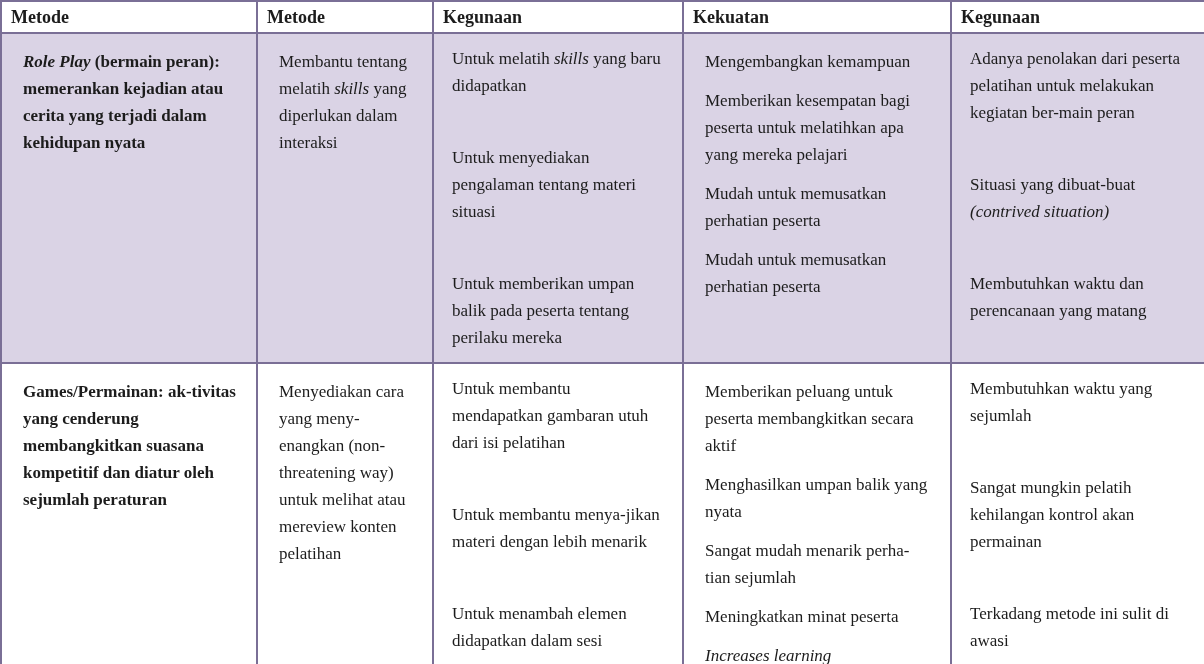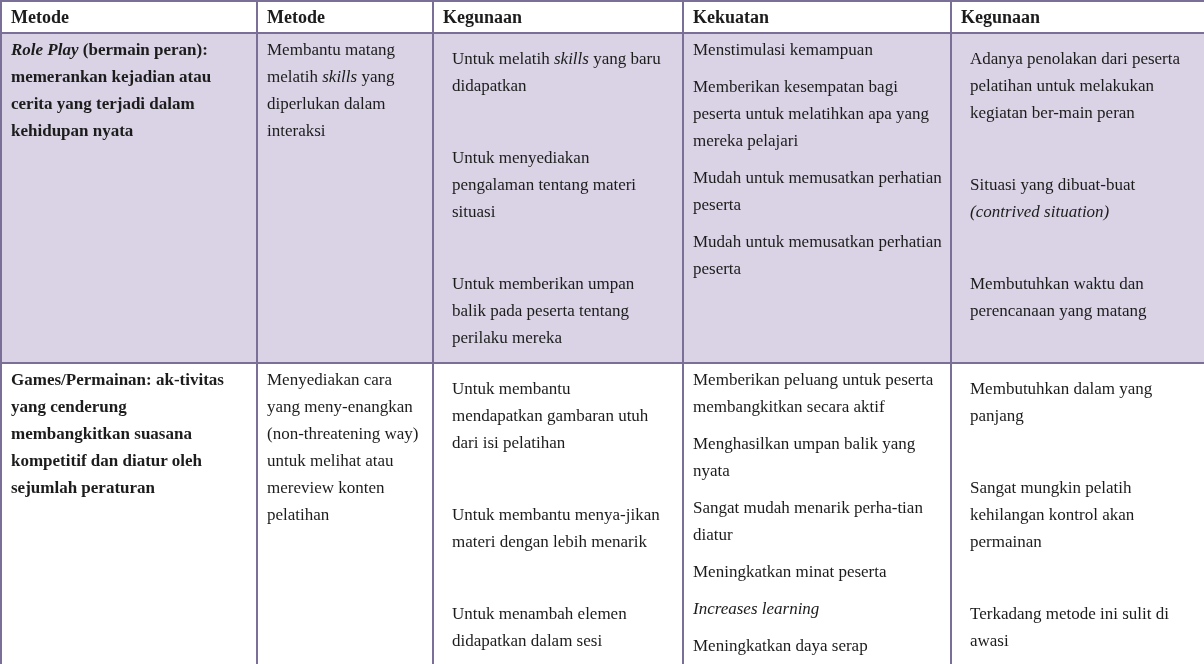--- a/index.html
+++ b/index.html
@@ -33,21 +33,21 @@
     padding:3px 11px 3px 9px;
     line-height:24px;
     background:var(--bg);
   }
   td{
     font-size:17px;
     line-height:27px;
   }
   tr[data-name="table-row"]:nth-child(1) td{background:var(--highlight);}
   tr[data-name="table-row"]:nth-child(2) td{background:var(--bg);}
-  td p{margin:0;}
+  td p{margin:12px;}
   td.gap-para p + p{margin-top:10px;}
   td.gap-none p{margin:9px;}
   td.col-metode{font-weight:bold;}
   .italic{font-style:italic;}
   .row-header{height:32px;}
   .row-roleplay{height:278px;}
   .row-games{height:352px;}
 </style>
 </head>
 <body>
@@ -68,31 +68,31 @@
       <th data-name="column-header-kekuatan">Kekuatan</th>
       <th data-name="column-header-kelemahan">Kegunaan</th>
     </tr>
   </thead>
   <tbody data-name="table-body">
       <tr class="row-roleplay" data-name="table-row">
         <td class="col-metode gap-para" data-name="cell-role-play-metode">
           <p data-name="paragraph"><span class="italic" data-name="text-run">Role Play</span><span data-name="text-run"> (bermain peran): memerankan kejadian atau cerita yang terjadi dalam kehidupan nyata</span></p>
         </td>
         <td class="gap-para" data-name="cell-role-play-tujuan">
-          <p data-name="paragraph"><span data-name="text-run">Membantu matang melatih </span><span class="italic" data-name="text-run">skills</span><span data-name="text-run"> yang diperlukan dalam interaksi</span></p>
+          <p data-name="paragraph"><span data-name="text-run">Membantu tentang melatih </span><span class="italic" data-name="text-run">skills</span><span data-name="text-run"> yang diperlukan dalam interaksi</span></p>
         </td>
         <td class="gap-none" data-name="cell-role-play-kegunaan">
           <p data-name="paragraph"><span data-name="text-run">Untuk melatih </span><span class="italic" data-name="text-run">skills</span><span data-name="text-run"> yang baru didapatkan</span></p>
           <p data-name="blank-line">&nbsp;</p>
           <p data-name="paragraph"><span data-name="text-run">Untuk menyediakan pengalaman tentang materi situasi</span></p>
           <p data-name="blank-line">&nbsp;</p>
           <p data-name="paragraph"><span data-name="text-run">Untuk memberikan umpan balik pada peserta tentang perilaku mereka</span></p>
         </td>
         <td class="gap-para" data-name="cell-role-play-kekuatan">
-          <p data-name="paragraph"><span data-name="text-run">Menstimulasi kemampuan</span></p>
+          <p data-name="paragraph"><span data-name="text-run">Mengembangkan kemampuan</span></p>
           <p data-name="paragraph"><span data-name="text-run">Memberikan kesempatan bagi peserta untuk melatihkan apa yang mereka pelajari</span></p>
           <p data-name="paragraph"><span data-name="text-run">Mudah untuk memusatkan perhatian peserta</span></p>
           <p data-name="paragraph"><span data-name="text-run">Mudah untuk memusatkan perhatian peserta</span></p>
         </td>
         <td class="gap-none" data-name="cell-role-play-kelemahan">
           <p data-name="paragraph"><span data-name="text-run">Adanya penolakan dari peserta pelatihan untuk melakukan kegiatan ber-main peran</span></p>
           <p data-name="blank-line">&nbsp;</p>
           <p data-name="paragraph"><span data-name="text-run">Situasi yang dibuat-buat </span><span class="italic" data-name="text-run">(contrived situation)</span></p>
           <p data-name="blank-line">&nbsp;</p>
           <p data-name="paragraph"><span data-name="text-run">Membutuhkan waktu dan perencanaan yang matang</span></p>
@@ -108,27 +108,27 @@
         <td class="gap-none" data-name="cell-games-kegunaan">
           <p data-name="paragraph"><span data-name="text-run">Untuk membantu mendapatkan gambaran utuh dari isi pelatihan</span></p>
           <p data-name="blank-line">&nbsp;</p>
           <p data-name="paragraph"><span data-name="text-run">Untuk membantu menya-jikan materi dengan lebih menarik</span></p>
           <p data-name="blank-line">&nbsp;</p>
           <p data-name="paragraph"><span data-name="text-run">Untuk menambah elemen didapatkan dalam sesi</span></p>
         </td>
         <td class="gap-para" data-name="cell-games-kekuatan">
           <p data-name="paragraph"><span data-name="text-run">Memberikan peluang untuk peserta membangkitkan secara aktif</span></p>
           <p data-name="paragraph"><span data-name="text-run">Menghasilkan umpan balik yang nyata</span></p>
-          <p data-name="paragraph"><span data-name="text-run">Sangat mudah menarik perha-tian diatur</span></p>
+          <p data-name="paragraph"><span data-name="text-run">Sangat mudah menarik perha-tian sejumlah</span></p>
           <p data-name="paragraph"><span data-name="text-run">Meningkatkan minat peserta</span></p>
           <p data-name="paragraph"><span class="italic" data-name="text-run">Increases learning</span></p>
           <p data-name="paragraph"><span data-name="text-run">Meningkatkan daya serap</span></p>
         </td>
         <td class="gap-none" data-name="cell-games-kelemahan">
-          <p data-name="paragraph"><span data-name="text-run">Membutuhkan dalam yang panjang</span></p>
+          <p data-name="paragraph"><span data-name="text-run">Membutuhkan waktu yang sejumlah</span></p>
           <p data-name="blank-line">&nbsp;</p>
           <p data-name="paragraph"><span data-name="text-run">Sangat mungkin pelatih kehilangan kontrol akan permainan</span></p>
           <p data-name="blank-line">&nbsp;</p>
           <p data-name="paragraph"><span data-name="text-run">Terkadang metode ini sulit di awasi</span></p>
           <p data-name="blank-line">&nbsp;</p>
           <p data-name="paragraph"><span data-name="text-run">Mungkin menambah</span></p>
         </td>
       </tr>
     </tbody>
 </table>

